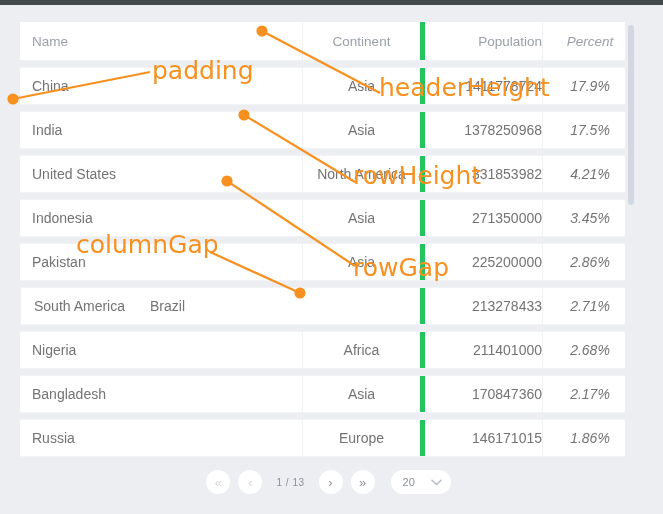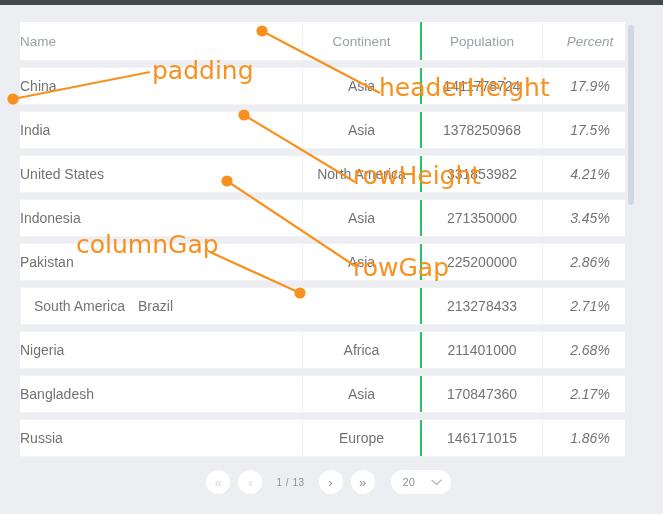--- a/index.html
+++ b/index.html
@@ -72,23 +72,23 @@
 
   .cell {
     height: 100%;
     display: flex;
     align-items: center;
     font-size: 14px;
     color: #737373;
     overflow: hidden;
     white-space: nowrap;
   }
-  .cell.c-name      { width: 282px; justify-content: flex-start; }
+  .cell.c-name      { width: 282px; padding-left: 12px; justify-content: flex-start; }
   .cell.c-continent { width: 118px; justify-content: center; border-left: 1px solid #f0f1f4; }
-  .cell.c-population{ width: 122px; justify-content: center; border-left: 2px solid #22c55e; }
+  .cell.c-population{ width: 122px; justify-content: flex-end; border-left: 5px solid #22c55e; }
   .cell.c-percent   { width: 95px;  justify-content: center; border-left: 1px solid #f0f1f4; font-style: italic; }
 
   .grid-header .cell { color: #9aa0a8; font-size: 13.5px; }
 
   
   .vscroll {
     position: absolute;
     right: 0; top: 0;
     width: 12px; height: 435px;
     background: #eceef2;

